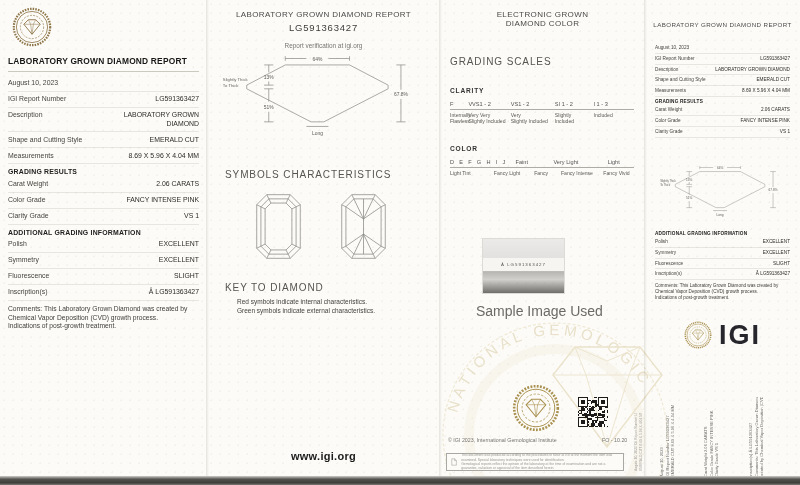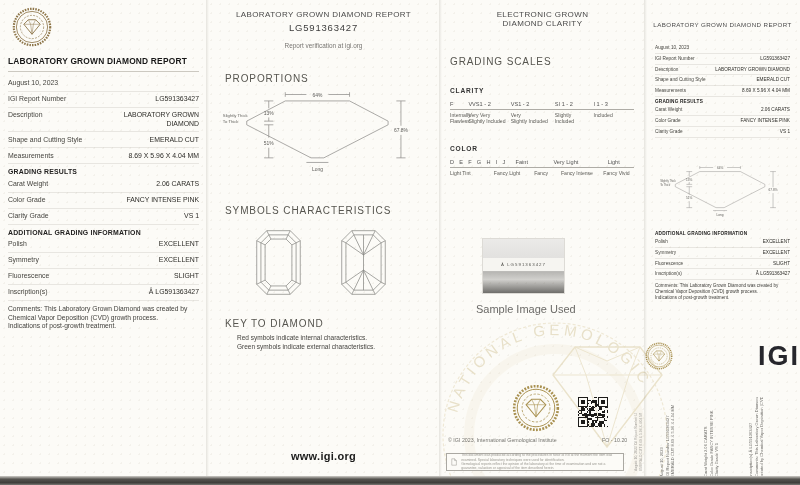--- a/index.html
+++ b/index.html
@@ -66,41 +66,41 @@
   .sd i{display:block;font-style:normal;}
   .cl-letters{width:30%;display:flex;justify-content:space-between;}
   .cl-faint{width:18%;text-align:center;} .cl-vlight{width:30%;text-align:center;} .cl-light{width:22%;text-align:center;}
   .cb0{width:20%;} .cb1{width:22%;text-align:center;} .cb2{width:15%;text-align:center;}
   .cb3{width:24%;text-align:center;} .cb4{width:19%;text-align:center;}
   .sample{margin:62px 0 0 42px;width:81px;height:54px;border:1px solid #dddbd6;position:relative;
     background:linear-gradient(180deg,#ebeae8 0%,#e2e1df 36%,#b9b8b5 62%,#8a898660 75%,#6f6e6b 100%);}
   .sample-strip{position:absolute;left:0;right:0;top:36%;height:24%;background:#f6f5f1;
     display:flex;align-items:center;justify-content:center;}
   .sample-strip span{font-size:4.4px;letter-spacing:1px;color:#55544f;}
-  .sample-cap{margin:9px 10px 0 36px;font-size:11px;color:#6b6a67;}
+  .sample-cap{margin:9px 10px 0 36px;font-size:14px;color:#6b6a67;}
   .seal3{position:absolute;left:72px;top:384px;}
   .qr-slot{position:absolute;left:138px;top:397px;width:30px;height:30px;display:block;}
   .copyright{position:absolute;left:8px;top:437px;font-size:5.3px;color:#75746f;}
   .formcode{position:absolute;left:162px;top:437px;font-size:5.3px;color:#75746f;}
   .disclaimer{position:absolute;left:6px;top:453px;width:178px;height:18px;border:1px solid #aaa8a2;
     background:#fcfbf7;display:flex;align-items:center;gap:4px;padding:1px 4px;box-sizing:border-box;}
   .fineprint{font-size:3.4px;line-height:4.3px;color:#9a9891;}
 
   
   .m-title{margin-top:21px;text-align:center;font-size:6.2px;letter-spacing:.4px;color:#4a4a4a;}
   .m-rows{margin:15px 10px 0 10px;}
   .m-rows .row{font-size:4.7px;line-height:5.8px;padding:2px 0;}
   .m-rows .row .val{max-width:78px;}
   .m-rows .sechdr{font-size:4.7px;padding:2.5px 0 1px 0;}
   .prop-mini{display:block;width:128px;margin:26px auto 0 auto;}
   .m-rows2{margin:10px 10px 0 10px;}
   .m-rows2 .row{font-size:4.7px;line-height:5.8px;padding:2px 0;}
   .m-rows2 .sechdr{font-size:4.7px;padding:2.5px 0 1px 0;}
   .m-comments{margin:3px 10px 0 10px;font-size:4.6px;line-height:5.8px;color:#3f3e3a;}
-  .igi-logo{display:flex;align-items:center;justify-content:space-between;gap:7px;margin-top:40px;}
+  .igi-logo{display:flex;align-items:center;justify-content:center;gap:7px;margin-top:19px;}
   .igi-word{font-size:27px;font-weight:700;letter-spacing:2px;color:#26262c;}
 
   
   .edge-col,.spine-col{position:absolute;transform:rotate(-90deg);transform-origin:0 0;z-index:2;
     white-space:nowrap;overflow:hidden;}
   .edge-col{left:634px;top:471px;width:58px;font-size:3.4px;line-height:4.5px;color:#a5a39d;}
   .spine-col{width:80px;font-size:4.1px;line-height:5.6px;color:#6f6e6a;}
   .sp-a{left:659px;top:477px;} .sp-b{left:703px;top:477px;} .sp-c{left:748px;top:477px;}
 </style>
 </head>
@@ -192,21 +192,20 @@
     </div>
   </section>
   <div class="fold" style="left:206px"></div>
 
   <section class="panel p2">
     <div class="c-head">
       <div class="c-title">LABORATORY GROWN DIAMOND REPORT</div>
       <div class="c-number">LG591363427</div>
       <div class="c-verify">Report verification at igi.org</div>
     </div>
-    <div class="subhead">PROPORTIONS</div>
     <svg class="prop-svg" viewBox="0 0 220 94">
       <g class="pg">
         <path d="M70 13 H140 M70 13 L28 35 M140 13 L182 35 M28 35 V39 M182 35 V39 M28 39 L98 75 M182 39 L112 75 M98 75 H112 M93 80 H117"></path>
         <path d="M70 6 H93 M117 6 H140 M70 3.5 V8.5 M140 3.5 V8.5"></path>
         <path d="M52 13 V21 M52 31 V35 M47 13 H57 M47 35 H57"></path>
         <path d="M52 39 V53 M52 64 V75 M47 39 H57 M47 75 H57"></path>
         <path d="M196 13 V40 M196 50 V75 M191 13 H201 M191 75 H201"></path>
       </g>
       <text x="105" y="8.3" text-anchor="middle">64%</text>
       <text x="52" y="28.6" text-anchor="middle">13%</text>
@@ -236,21 +235,21 @@
       <div>Red symbols indicate internal characteristics.</div>
       <div>Green symbols indicate external characteristics.</div>
     </div>
     <div class="website">www.igi.org</div>
   </section>
   <div class="fold" style="left:439px"></div>
 
   <section class="panel p3">
     <div class="c-head">
       <div class="c-title">ELECTRONIC GROWN</div>
-      <div class="c-title">DIAMOND CLARITY</div>
+      <div class="c-title">DIAMOND COLOR</div>
     </div>
     <div class="subhead">GRADING SCALES</div>
     <div class="scale-label">CLARITY</div>
     <div class="scale">
       <div class="scale-grades">
         <span class="c0">F</span>
         <span class="c1">VVS1 - 2</span>
         <span class="c2">VS1 - 2</span>
         <span class="c3">SI 1 - 2</span>
         <span class="c4">I 1 - 3</span>

